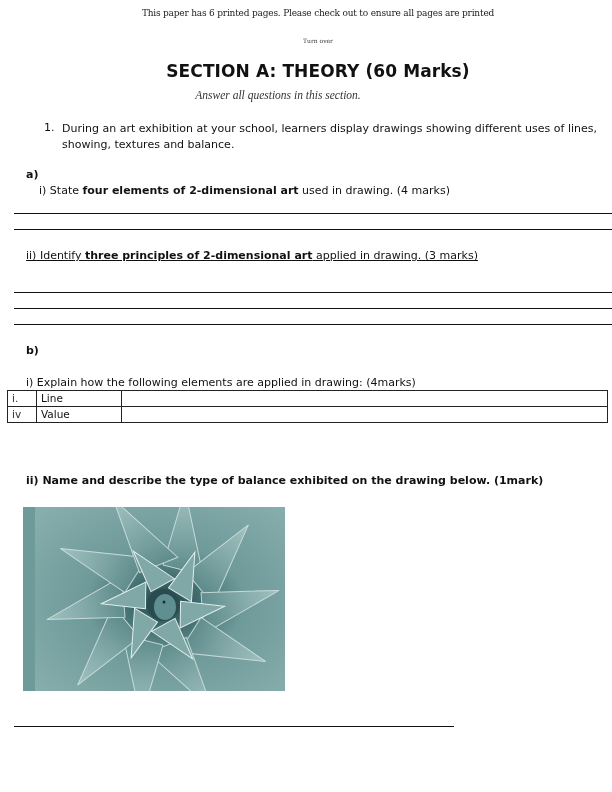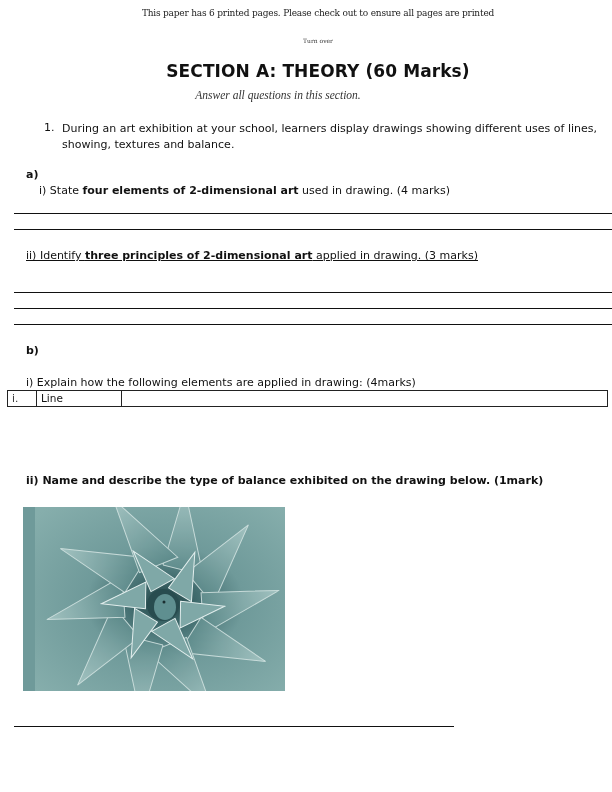--- a/index.html
+++ b/index.html
@@ -74,20 +74,25 @@
 <div class="abs label" style="top:344px;left:14px;">b)</div>
 <div class="abs qline" style="top:376px;left:14px;">i) Explain how the following elements are applied in drawing: (4marks)</div>
 
 <table class="elements">
   <tbody>
       <tr>
     <td class="num">i.</td>
     <td class="name">Line</td>
     <td></td>
   </tr>
+  <tr>
+    <td class="num">iv</td>
+    <td class="name">Value</td>
+    <td></td>
+  </tr>
 </tbody>
   </table>
 
 <div class="abs qline" style="top:474px;left:14px;font-weight:bold;">ii) Name and describe the type of balance exhibited on the drawing below. (1mark)</div>
 
 <div class="abs plant">
   <svg width="250" height="184" viewBox="0 0 250 184" xmlns="http://www.w3.org/2000/svg">
     <defs>
       <radialGradient id="bg" cx="52%" cy="52%" r="70%">
         <stop offset="0%" stop-color="#1f3d40"></stop>

